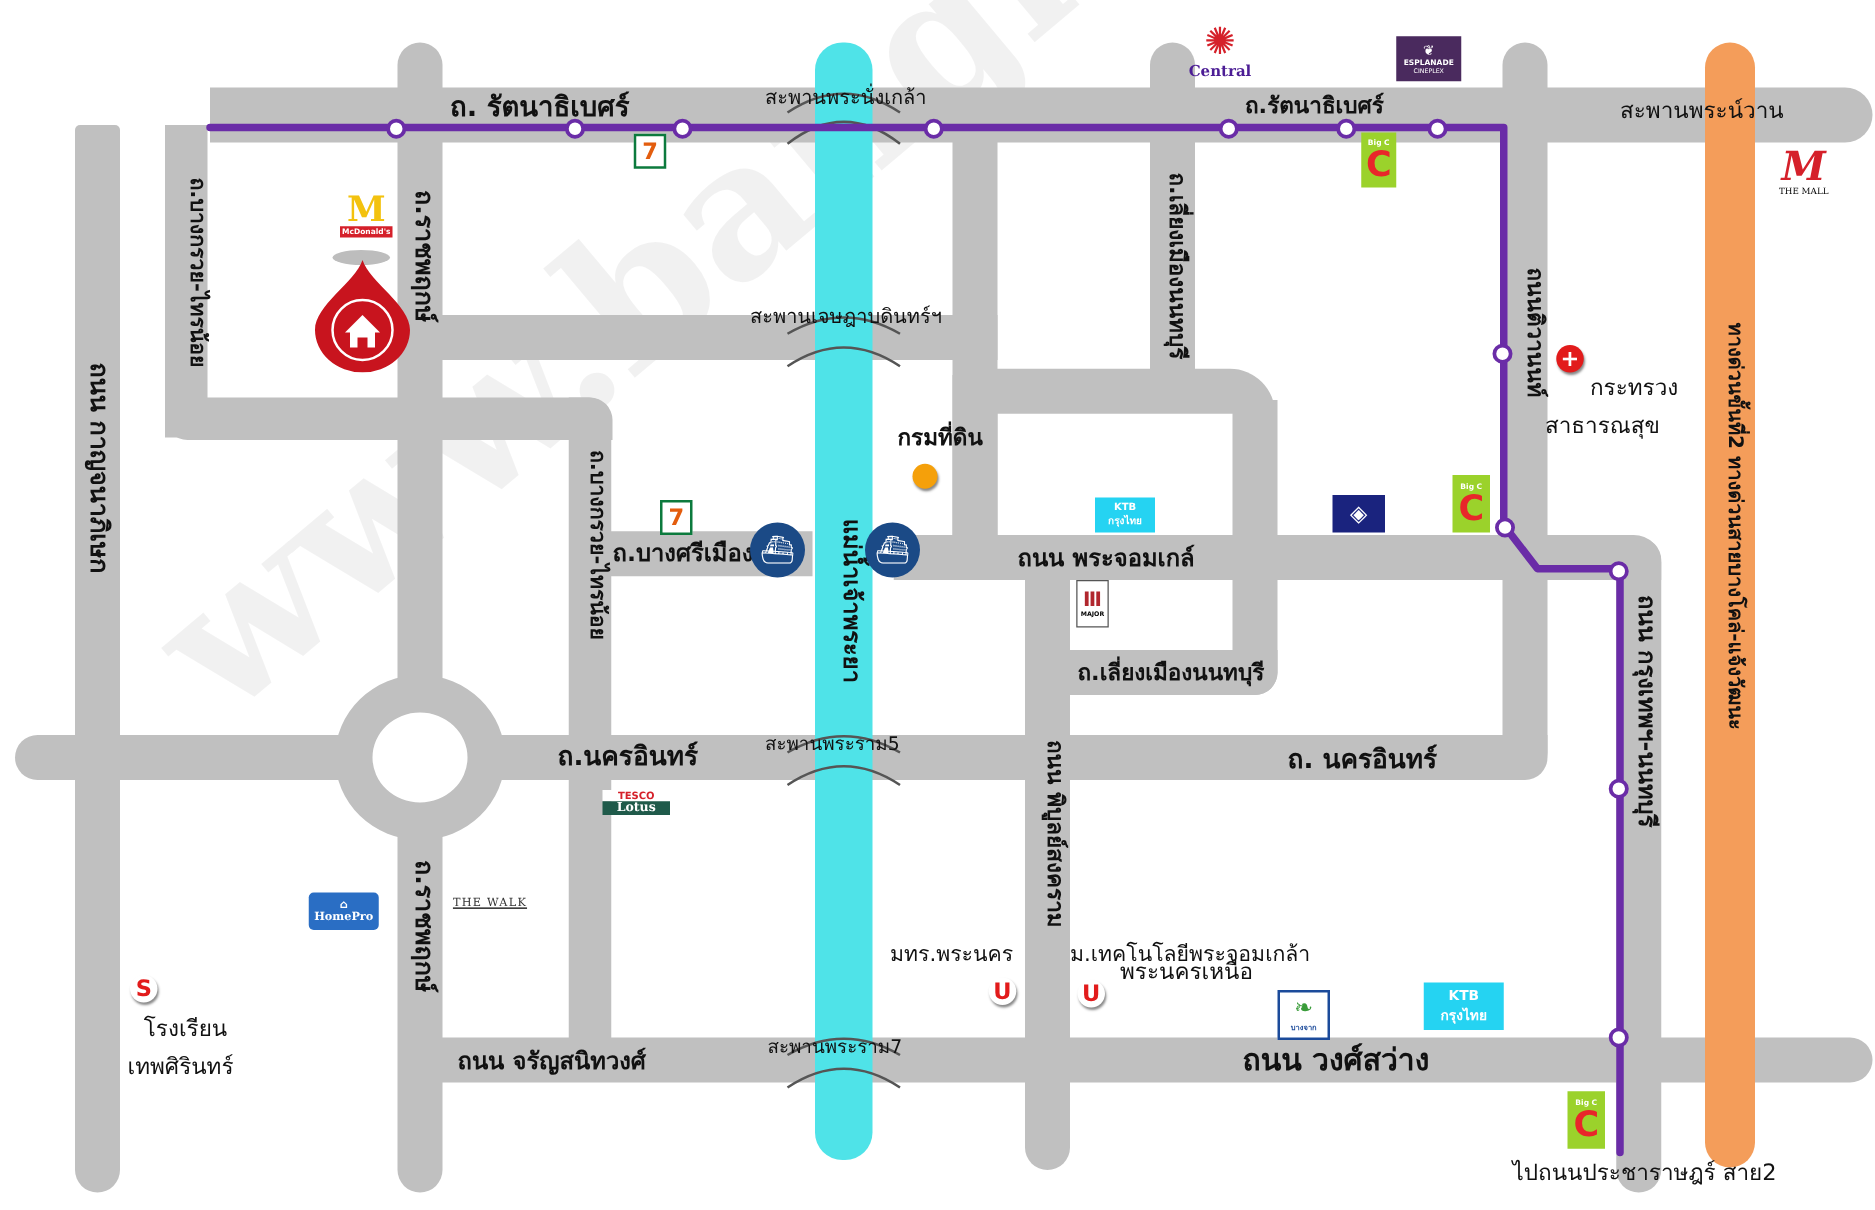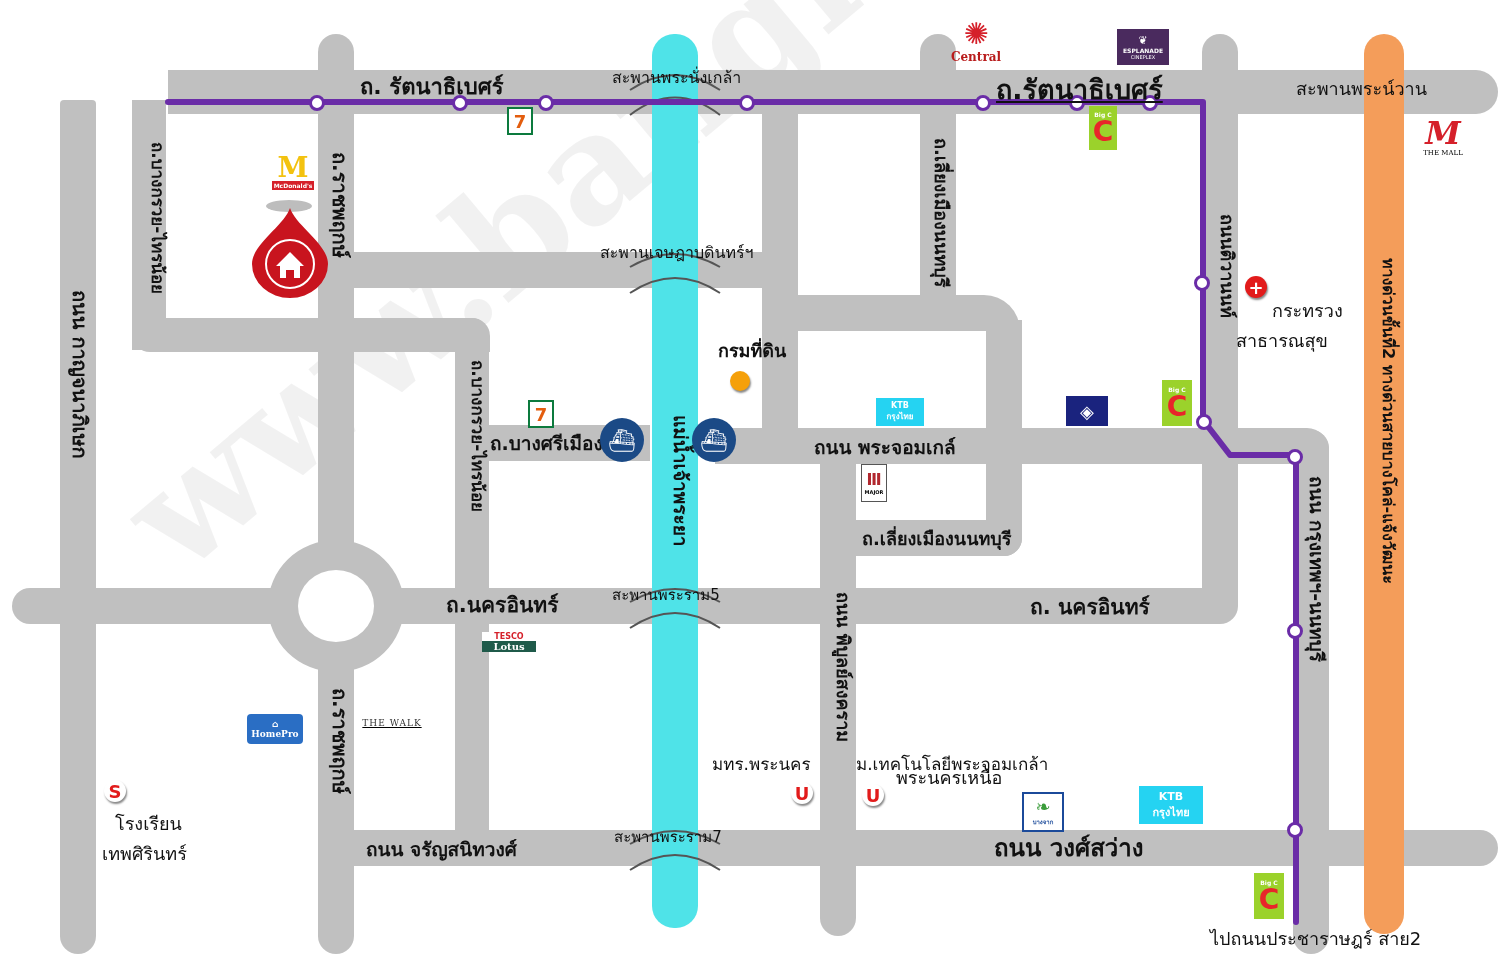--- a/index.html
+++ b/index.html
@@ -89,21 +89,21 @@
   <div class="station" style="left:1069px;top:95px"></div>
   <div class="station" style="left:1142px;top:95px"></div>
   <div class="station" style="left:1194px;top:275px"></div>
   <div class="station" style="left:1196px;top:414px"></div>
   <div class="station" style="left:1287px;top:449px"></div>
   <div class="station" style="left:1287px;top:623px"></div>
   <div class="station" style="left:1287px;top:822px"></div>
 
   <div class="lbl" style="left:360px;top:76px;font-size:22px;">ถ. รัตนาธิเบศร์</div>
   <div class="lbl" style="left:612px;top:70px;font-size:16px;font-weight:normal;">สะพานพระนั่งเกล้า</div>
-  <div class="lbl" style="left:996px;top:76px;font-size:27px;text-decoration:underline;">ถ.รัตนาธิเบศร์</div>
+  <div class="lbl" style="left:996px;top:76px;font-size:18px;">ถ.รัตนาธิเบศร์</div>
   <div class="lbl" style="left:1296px;top:80px;font-size:18px;font-weight:normal;">สะพานพระน์วาน</div>
   <div class="lbl" style="left:600px;top:245px;font-size:16px;font-weight:normal;">สะพานเจษฎาบดินทร์ฯ</div>
   <div class="lbl" style="left:490px;top:434px;font-size:19px;">ถ.บางศรีเมือง</div>
   <div class="lbl" style="left:814px;top:438px;font-size:19px;">ถนน พระจอมเกล์</div>
   <div class="lbl" style="left:862px;top:530px;font-size:18px;">ถ.เลี่ยงเมืองนนทบุรี</div>
   <div class="lbl" style="left:446px;top:595px;font-size:21px;">ถ.นครอินทร์</div>
   <div class="lbl" style="left:612px;top:588px;font-size:15px;font-weight:normal;">สะพานพระราม5</div>
   <div class="lbl" style="left:1030px;top:597px;font-size:21px;">ถ. นครอินทร์</div>
   <div class="lbl" style="left:366px;top:840px;font-size:19px;">ถนน จรัญสนิทวงศ์</div>
   <div class="lbl" style="left:614px;top:830px;font-size:15px;font-weight:normal;text-align:right;">สะพานพระราม7</div>
@@ -132,21 +132,21 @@
     </svg>
   </div>
 
   <div class="logo" style="left:272px;top:152px;width:42px;height:40px;flex-direction:column;">
     <span style="color:#f3c20f;font-size:28px;line-height:26px;font-family:'DejaVu Serif',serif;">M</span>
     <span style="background:#d5202a;color:#fff;font-size:6px;padding:1px 2px;">McDonald's</span>
   </div>
 
   <div class="logo" style="left:950px;top:16px;width:52px;height:50px;flex-direction:column;">
     <span style="color:#d5202a;font-size:30px;line-height:32px;">✺</span>
-    <span style="color:#b91c1c;font-size:12px;font-family:'DejaVu Serif',serif;">Central</span>
+    <span style="color:#4c1d95;font-size:12px;font-family:'DejaVu Serif',serif;">Central</span>
   </div>
 
   <div class="logo" style="left:1117px;top:29px;width:52px;height:36px;background:#4a2a5e;flex-direction:column;color:#fff;">
     <span style="font-size:11px;">❦</span>
     <span style="font-size:6px;">ESPLANADE</span>
     <span style="font-size:5px;font-weight:normal;">CINEPLEX</span>
   </div>
 
   <div class="logo" style="left:1418px;top:114px;width:50px;height:46px;flex-direction:column;">
     <span style="color:#d5202a;font-size:32px;line-height:32px;font-style:italic;font-family:'DejaVu Serif',serif;">M</span>

